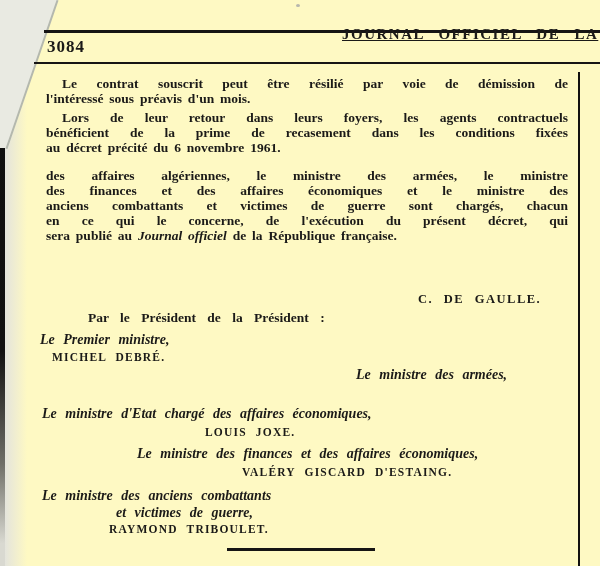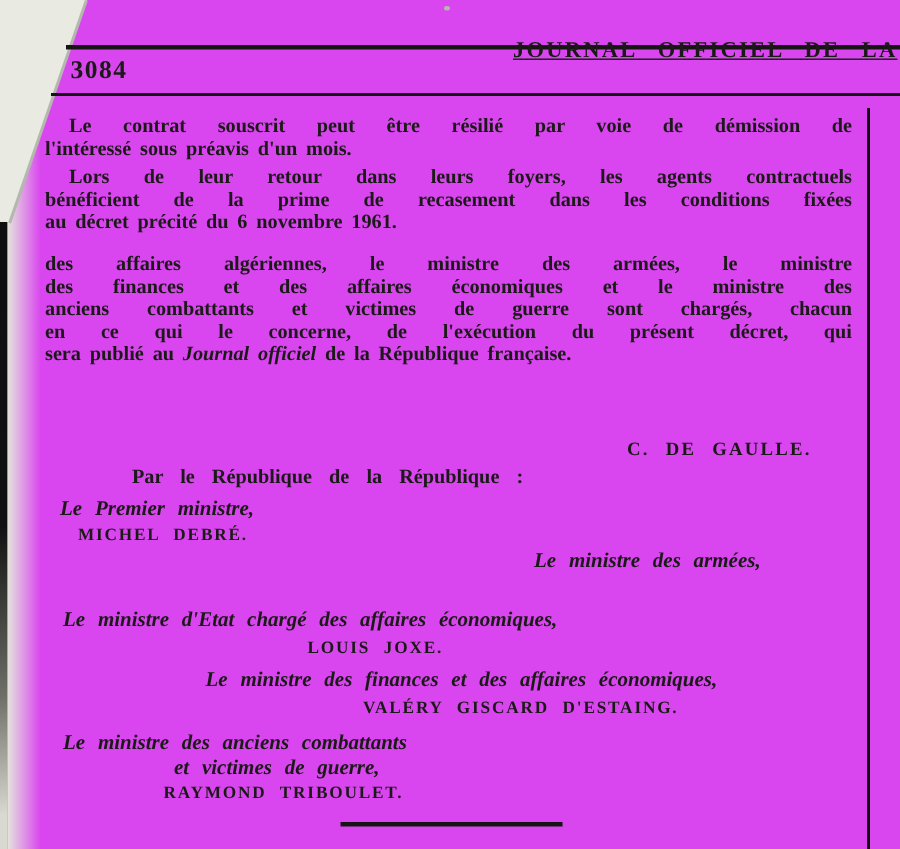--- a/index.html
+++ b/index.html
@@ -1,19 +1,19 @@
 <!DOCTYPE html>
 <html><head>
 <meta charset="utf-8">
 <style>
   html,body{margin:0;padding:0;background:#e6e6e0;}
   .page{
     position:relative;width:600px;height:566px;overflow:hidden;
     background:linear-gradient(100deg,#ececе4 0%,#f6f5ee 7%,#f7f6f0 60%,#f5f4ec 100%);
-    background-color:#d946ef;
+    background-color:#fef9c3;
     font-family:"Liberation Serif","DejaVu Serif",serif;
     color:#1b1a18;
   }
   
   .edge-strip{position:absolute;left:0;top:0;width:5px;height:566px;
     background:linear-gradient(to bottom,#0e0e0e 0%,#111 62%,#6f6f68 82%,#d9d9d1 96%);}
   .left-shade{position:absolute;left:5px;top:0;width:26px;height:566px;
     background:linear-gradient(to right,#e4e4dc 0%,rgba(246,245,238,0) 85%);}
   .corner-shade{position:absolute;left:0;top:0;width:70px;height:150px;
     background:#e9eae2;clip-path:polygon(0 0,58px 0,6px 148px,0 148px);}
@@ -24,21 +24,21 @@
   .rule{position:absolute;background:#161514;}
   .rule-top{left:44px;top:30px;width:556px;height:3px;}
   .rule-mid{left:34px;top:62px;width:566px;height:2px;}
   .page-number{position:absolute;left:47px;top:37px;font-size:17px;font-weight:bold;letter-spacing:1px;}
   .masthead{position:absolute;left:342px;top:26px;width:250px;font-size:15px;font-weight:bold;
     letter-spacing:1.5px;word-spacing:9px;white-space:nowrap;text-decoration:underline;}
   .col-divider{position:absolute;left:578px;top:72px;width:2px;height:494px;background:#12110f;}
   
   .body-text{position:absolute;left:30px;top:76px;width:538px;
     font-size:13.5px;line-height:15px;font-weight:bold;word-spacing:2.5px;}
-  .para{margin:0 0 0 0;}
+  .para{margin:0 0 0 16px;}
   .para.p2{margin-top:4px;}
   .para.p3{margin-top:13px;}
   .line{text-align:justify;text-align-last:justify;height:15px;white-space:nowrap;}
   .line.last{text-align-last:left;white-space:normal;}
   .line.indent{text-indent:16px;}
   .ital{font-style:italic;}
   
   .abs{position:absolute;white-space:nowrap;}
   .dateline{left:55px;top:274px;font-size:13.5px;font-weight:bold;word-spacing:7px;}
   .countersign{left:88px;top:310px;font-size:13.5px;font-weight:bold;word-spacing:8px;}
@@ -88,21 +88,21 @@
     <div class="para p3">
       <div class="line">des affaires algériennes, le ministre des armées, le ministre</div>
       <div class="line">des finances et des affaires économiques et le ministre des</div>
       <div class="line">anciens combattants et victimes de guerre sont chargés, chacun</div>
       <div class="line">en ce qui le concerne, de l'exécution du présent décret, qui</div>
       <div class="line last"><span>sera publié au </span><span class="ital">Journal officiel</span><span> de la République française.</span></div>
     </div>
   </div>
 
   <div class="abs sig-degaulle">C. DE GAULLE.</div>
-  <div class="abs countersign">Par le République de la République :</div>
+  <div class="abs countersign">Par le Président de la Président :</div>
 
   <div class="abs sig-name sig1-name">MICHEL DEBRÉ.</div>
   <div class="abs sig-title sig1-title">Le Premier ministre,</div>
 
   <div class="abs sig-title sig2-title">Le ministre des armées,</div>
 
   <div class="abs sig-title sig3-title">Le ministre d'Etat chargé des affaires économiques,</div>
   <div class="abs sig-name sig3-name">LOUIS JOXE.</div>
 
   <div class="abs sig-title sig4-title">Le ministre des finances et des affaires économiques,</div>

